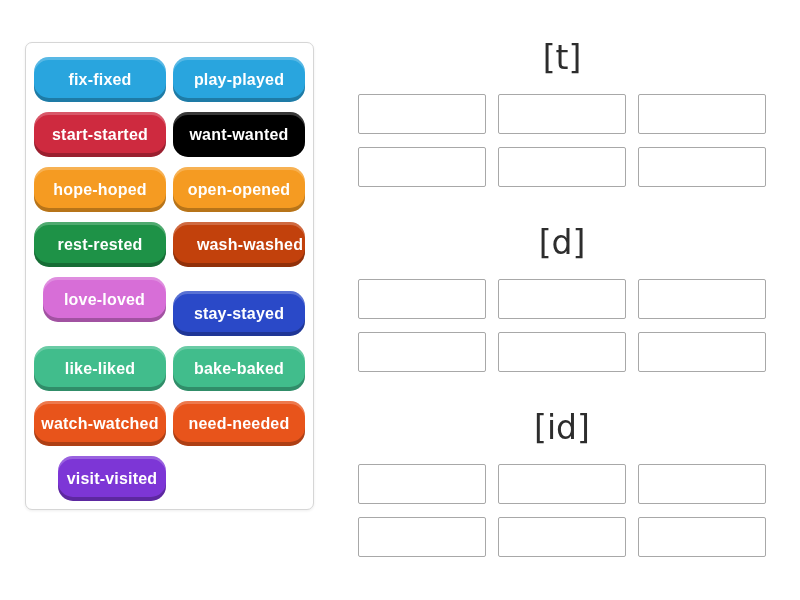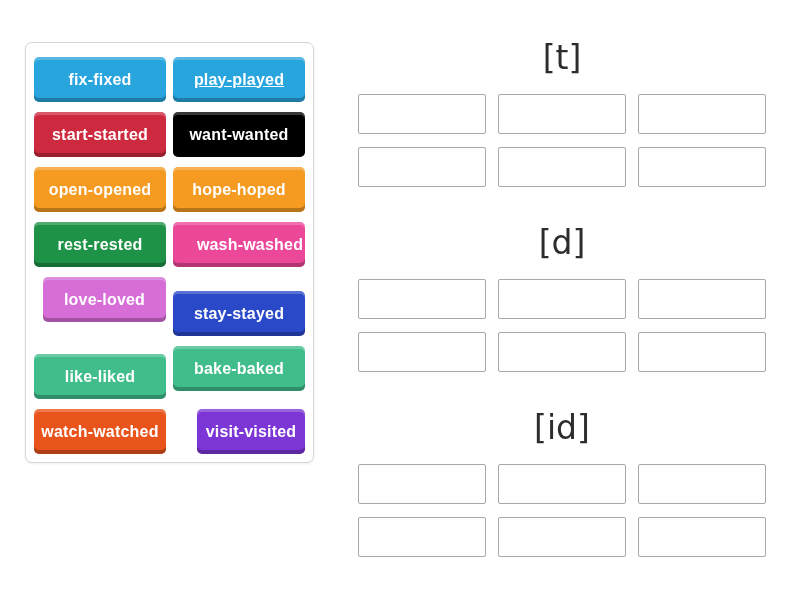--- a/index.html
+++ b/index.html
@@ -27,21 +27,21 @@
     border: 1px solid #d6d6d6;
     border-radius: 7px;
     box-shadow: 0 1px 3px rgba(0,0,0,0.07);
     padding: 14px 8px 8px 8px;
     display: grid;
     grid-template-columns: 1fr 1fr;
     gap: 10px 7px;
   }
   .tile {
     height: 45px;
-    border-radius: 5px;
+    border-radius: 15px;
     display: flex;
     align-items: center;
     justify-content: center;
     color: #ffffff;
     font-size: 16px;
     font-weight: bold;
     letter-spacing: 0.2px;
     box-shadow: inset 0 3px 0 rgba(255,255,255,0.22),
                 inset 0 -4px 0 rgba(0,0,0,0.25);
     cursor: grab;
@@ -79,32 +79,33 @@
     border-radius: 2px;
   }
 </style>
 </head>
 <body>
 
 <div class="stage">
 
   <div class="word-bank">
     <div class="tile" style="background-color: rgb(41, 165, 222);">fix-fixed</div>
-    <div class="tile" style="background-color: rgb(41, 165, 222); text-decoration: underline;">play-played</div>
+    <div class="tile" style="background-color: rgb(41, 165, 222);">play-played</div>
     <div class="tile" style="background-color: rgb(206, 42, 63);">start-started</div>
     <div class="tile" style="background-color: #000000;">want-wanted</div>
+    <div class="tile" style="background-color: rgb(245, 155, 34);">hope-hoped</div>
     <div class="tile" style="background-color: rgb(245, 155, 34);">open-opened</div>
-    <div class="tile" style="background-color: rgb(245, 155, 34);">hope-hoped</div>
     <div class="tile" style="background-color: rgb(30, 146, 71);">rest-rested</div>
-    <div class="tile" style="background-color: #ec4899; padding-left: 22px;">wash-washed</div>
+    <div class="tile" style="background-color: #c2410c; padding-left: 22px;">wash-washed</div>
     <div class="tile" style="background-color: rgb(215, 110, 215); margin-left: 9px;">love-loved</div>
     <div class="tile" style="background-color: rgb(42, 73, 200); margin-top: 14px;">stay-stayed</div>
-    <div class="tile" style="background-color: rgb(65, 189, 140); margin-top: 8px;">like-liked</div>
+    <div class="tile" style="background-color: rgb(65, 189, 140);">like-liked</div>
     <div class="tile" style="background-color: rgb(65, 189, 140);">bake-baked</div>
     <div class="tile" style="background-color: rgb(232, 84, 27);">watch-watched</div>
+    <div class="tile" style="background-color: rgb(232, 84, 27);">need-needed</div>
     <div class="tile" style="background-color: rgb(125, 54, 214); margin-left: 24px;">visit-visited</div>
   </div>
 
   <div class="groups">
 
     <div>
       <div class="group-header">[t]</div>
       <div class="slot-grid">
         <div class="slot"></div>
         <div class="slot"></div>

